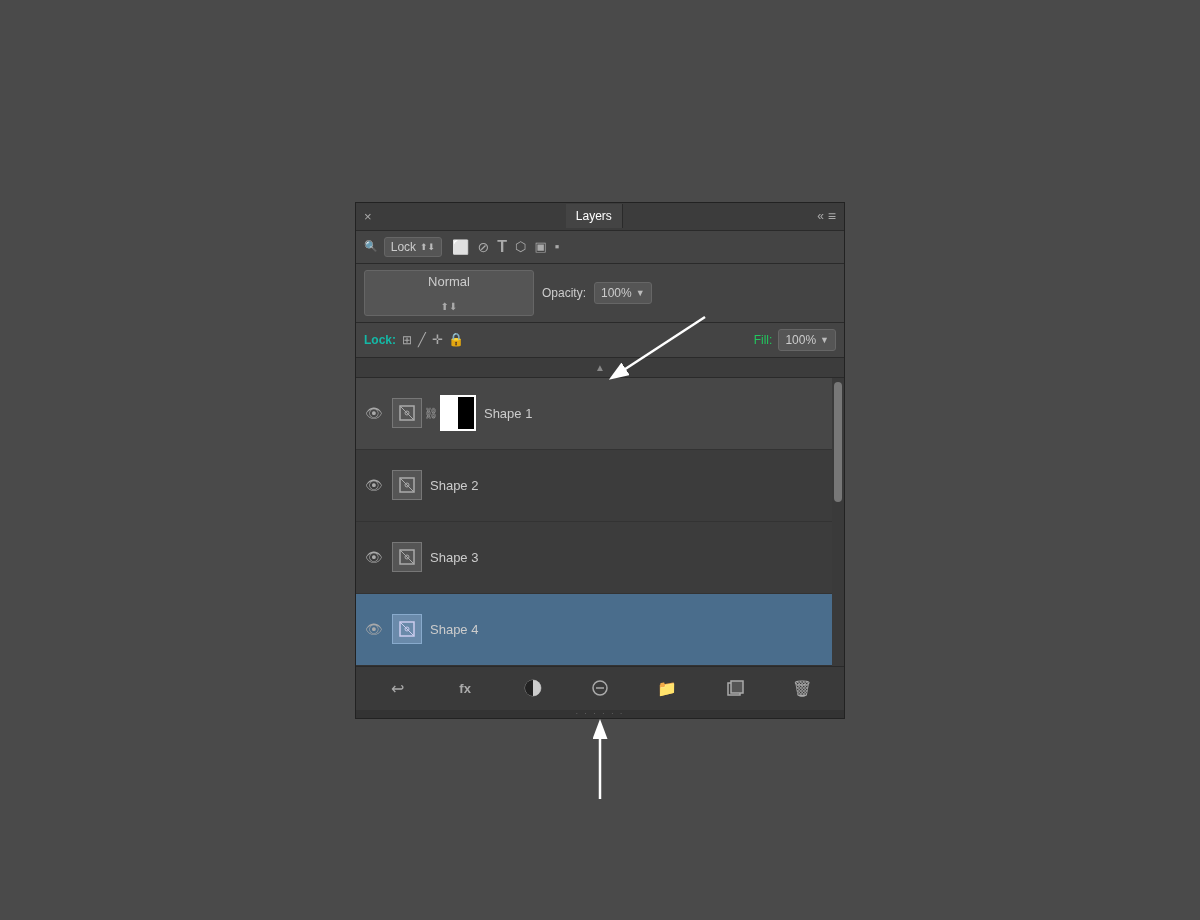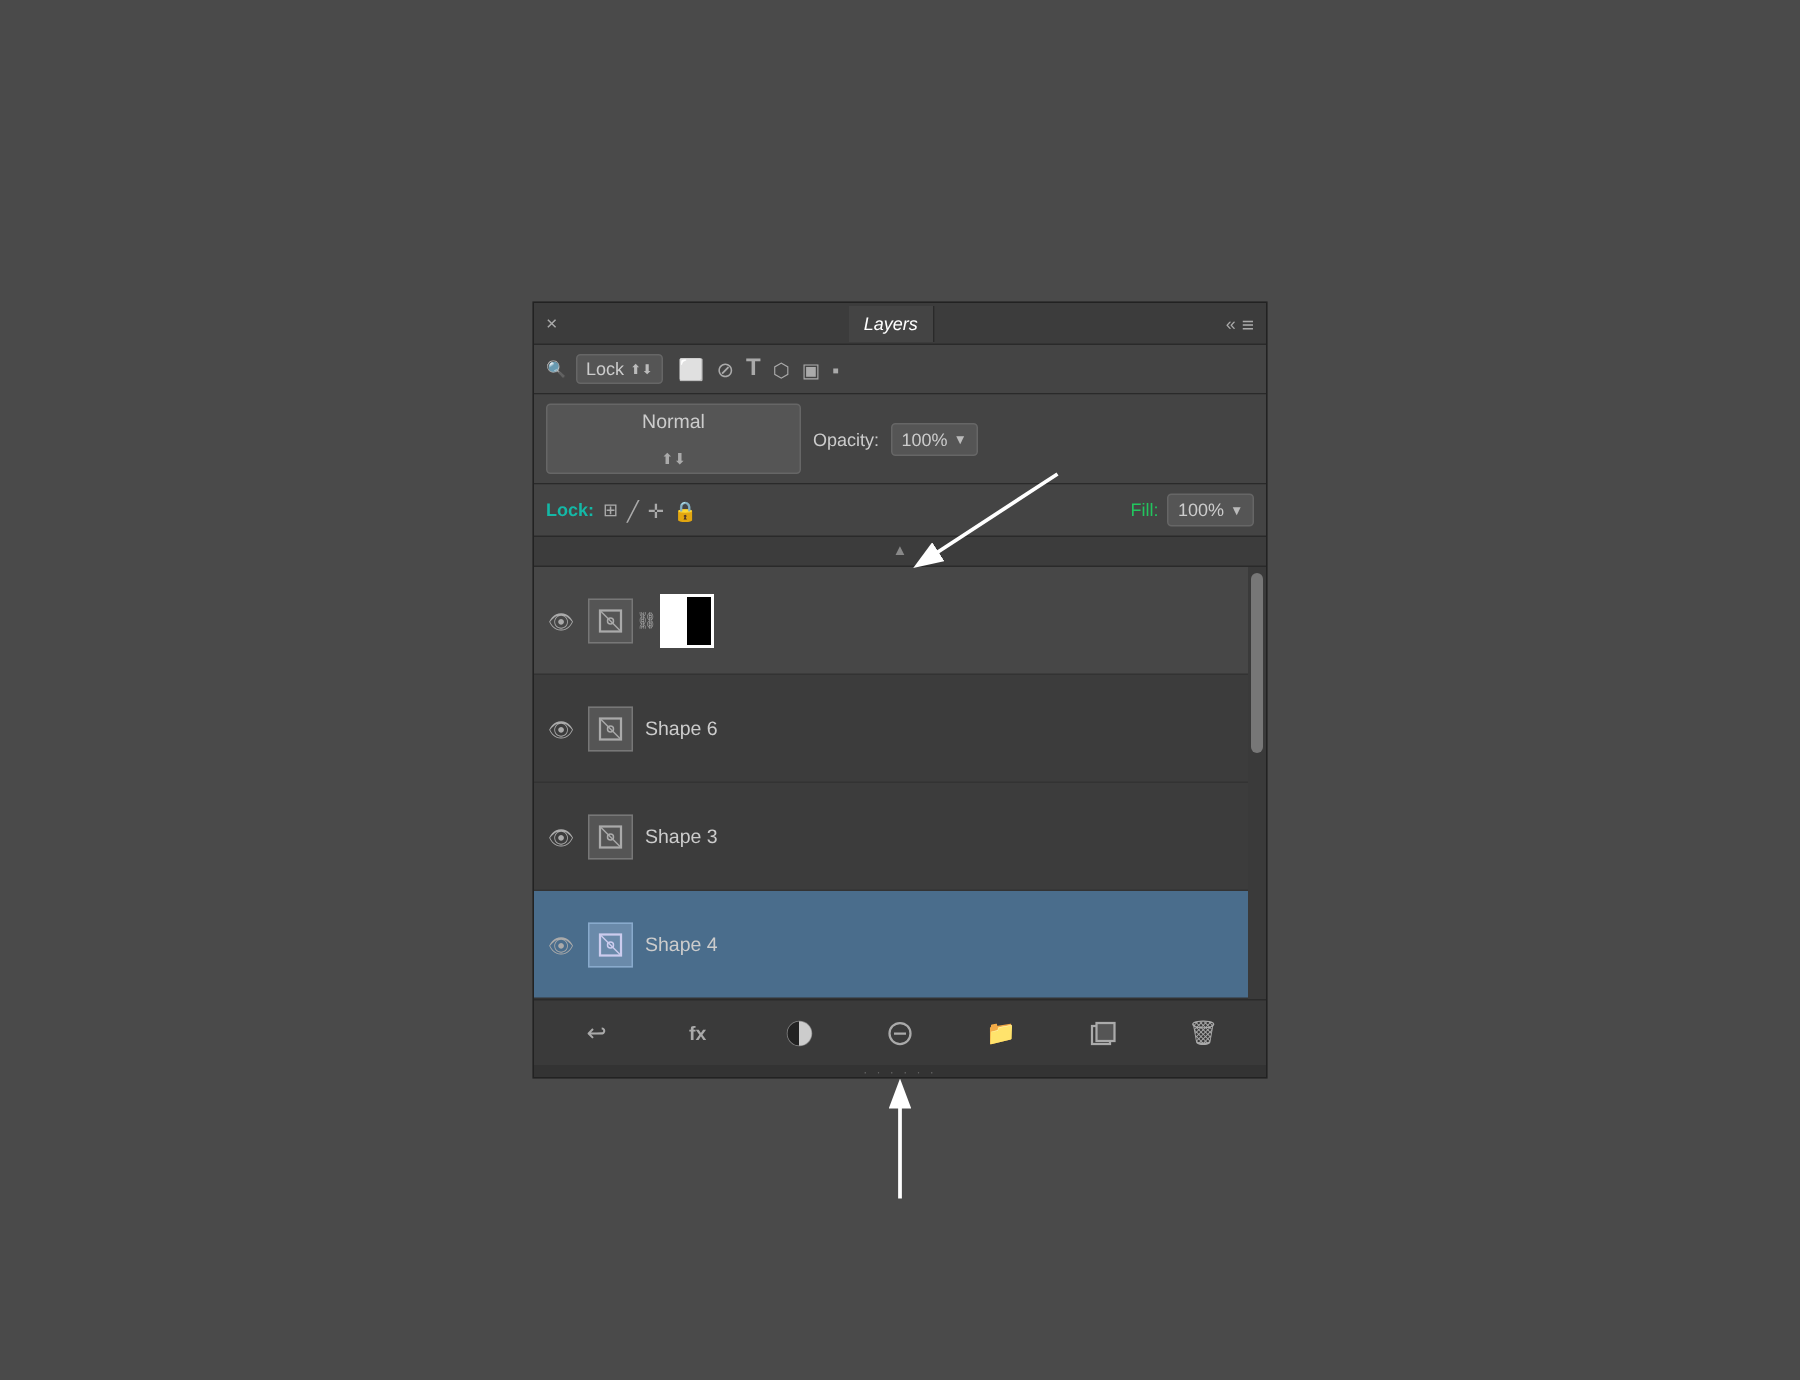--- a/index.html
+++ b/index.html
@@ -246,21 +246,20 @@
       justify-content: center;
       width: 28px;
       height: 28px;
     }
     .panel-tab {
       color: #bbb;
       font-size: 12px;
       padding: 5px 10px;
       cursor: pointer;
       border-right: 1px solid #2a2a2a;
-      font-style: italic;
     }
     .panel-tab.active {
       color: #fff;
       background-color: #444;
     }
     
     .separator-area {
       height: 20px;
       background-color: #3c3c3c;
       display: flex;
@@ -353,34 +352,35 @@
               <circle cx="9" cy="9" r="2" fill="none" stroke="#aaa" stroke-width="1"></circle>
               <line x1="2" y1="2" x2="16" y2="16" stroke="#aaa" stroke-width="1"></line>
             </svg>
           </div>
           <span style="color:#aaa;font-size:11px;">⛓</span>
           <div class="layer-mask" style="width:36px;height:36px;border:2px solid #fff;">
             <div class="mask-white"></div>
             <div class="mask-black"></div>
           </div>
         </div>
+        <span class="layer-name">Shape 1</span>
       </div>
 
       <div class="layer-row" style="height:72px;">
         <span class="eye-icon">👁</span>
         <div class="layer-thumb-area">
           <div class="layer-icon" style="width:30px;height:30px;background:#555;border:1px solid #777;display:flex;align-items:center;justify-content:center;">
             <svg width="18" height="18" viewBox="0 0 18 18">
               <rect x="2" y="2" width="14" height="14" fill="none" stroke="#aaa" stroke-width="1.5"></rect>
               <circle cx="9" cy="9" r="2" fill="none" stroke="#aaa" stroke-width="1"></circle>
               <line x1="2" y1="2" x2="16" y2="16" stroke="#aaa" stroke-width="1"></line>
             </svg>
           </div>
         </div>
-        <span class="layer-name">Shape 6</span>
+        <span class="layer-name">Shape 2</span>
       </div>
 
       <div class="layer-row" style="height:72px;">
         <span class="eye-icon">👁</span>
         <div class="layer-thumb-area">
           <div class="layer-icon" style="width:30px;height:30px;background:#555;border:1px solid #777;display:flex;align-items:center;justify-content:center;">
             <svg width="18" height="18" viewBox="0 0 18 18">
               <rect x="2" y="2" width="14" height="14" fill="none" stroke="#aaa" stroke-width="1.5"></rect>
               <circle cx="9" cy="9" r="2" fill="none" stroke="#aaa" stroke-width="1"></circle>
               <line x1="2" y1="2" x2="16" y2="16" stroke="#aaa" stroke-width="1"></line>

